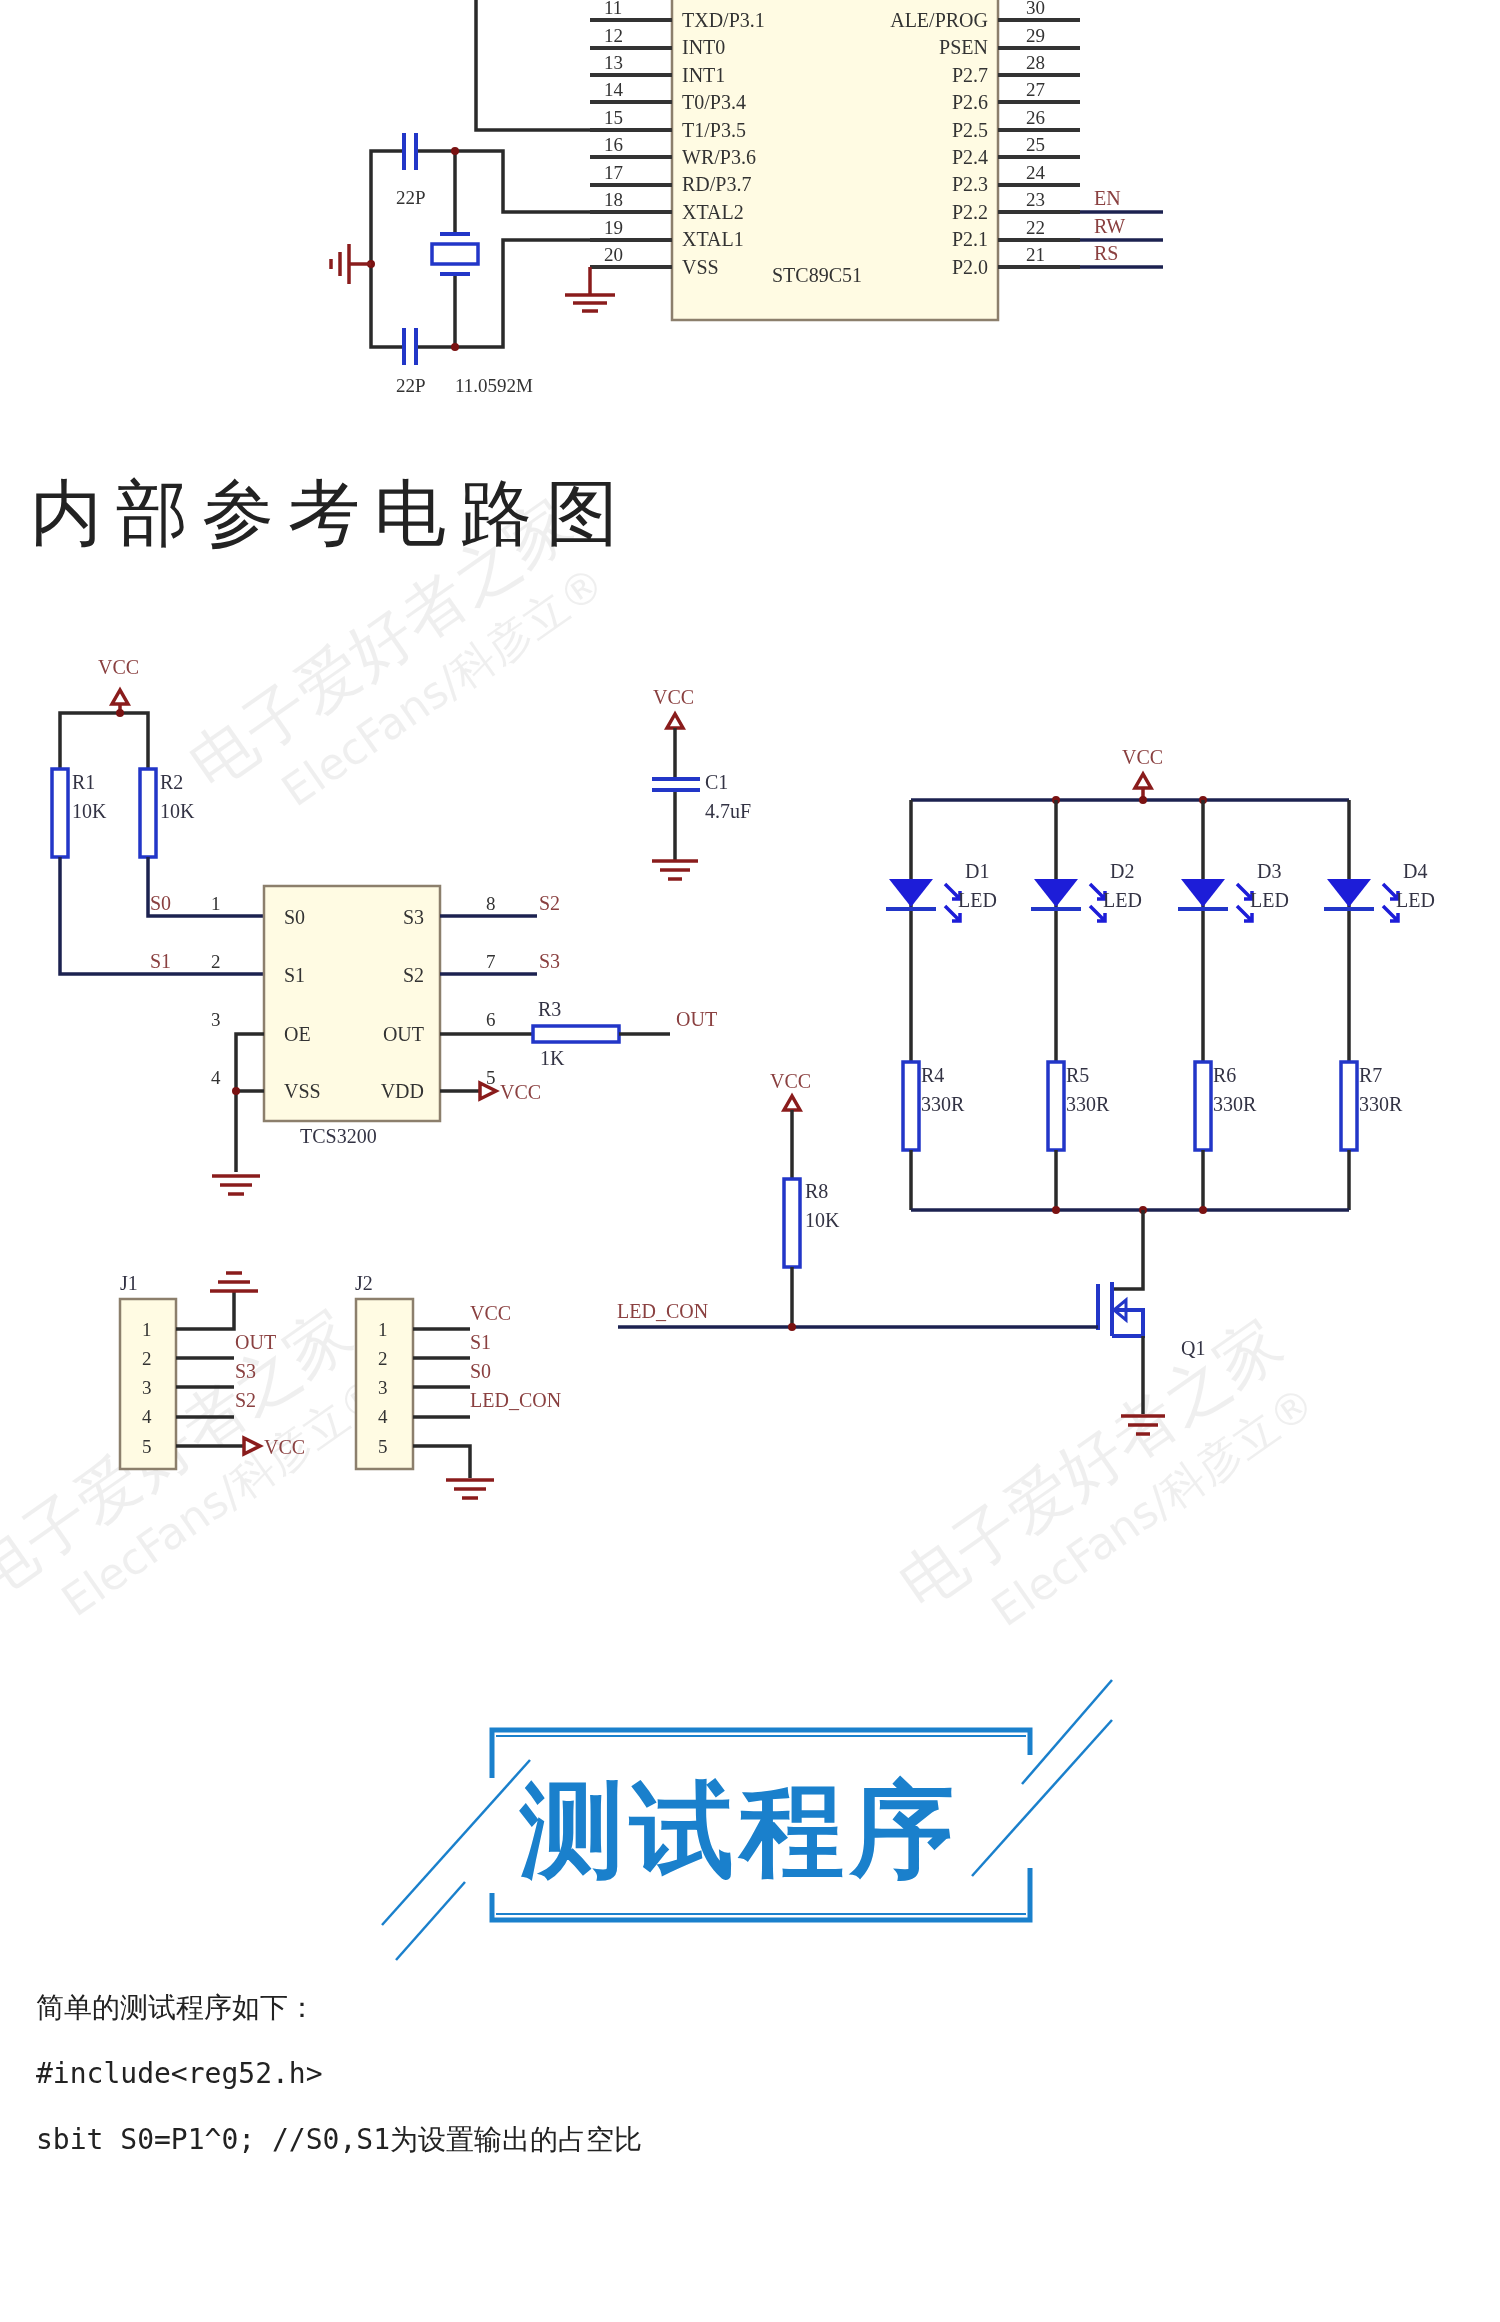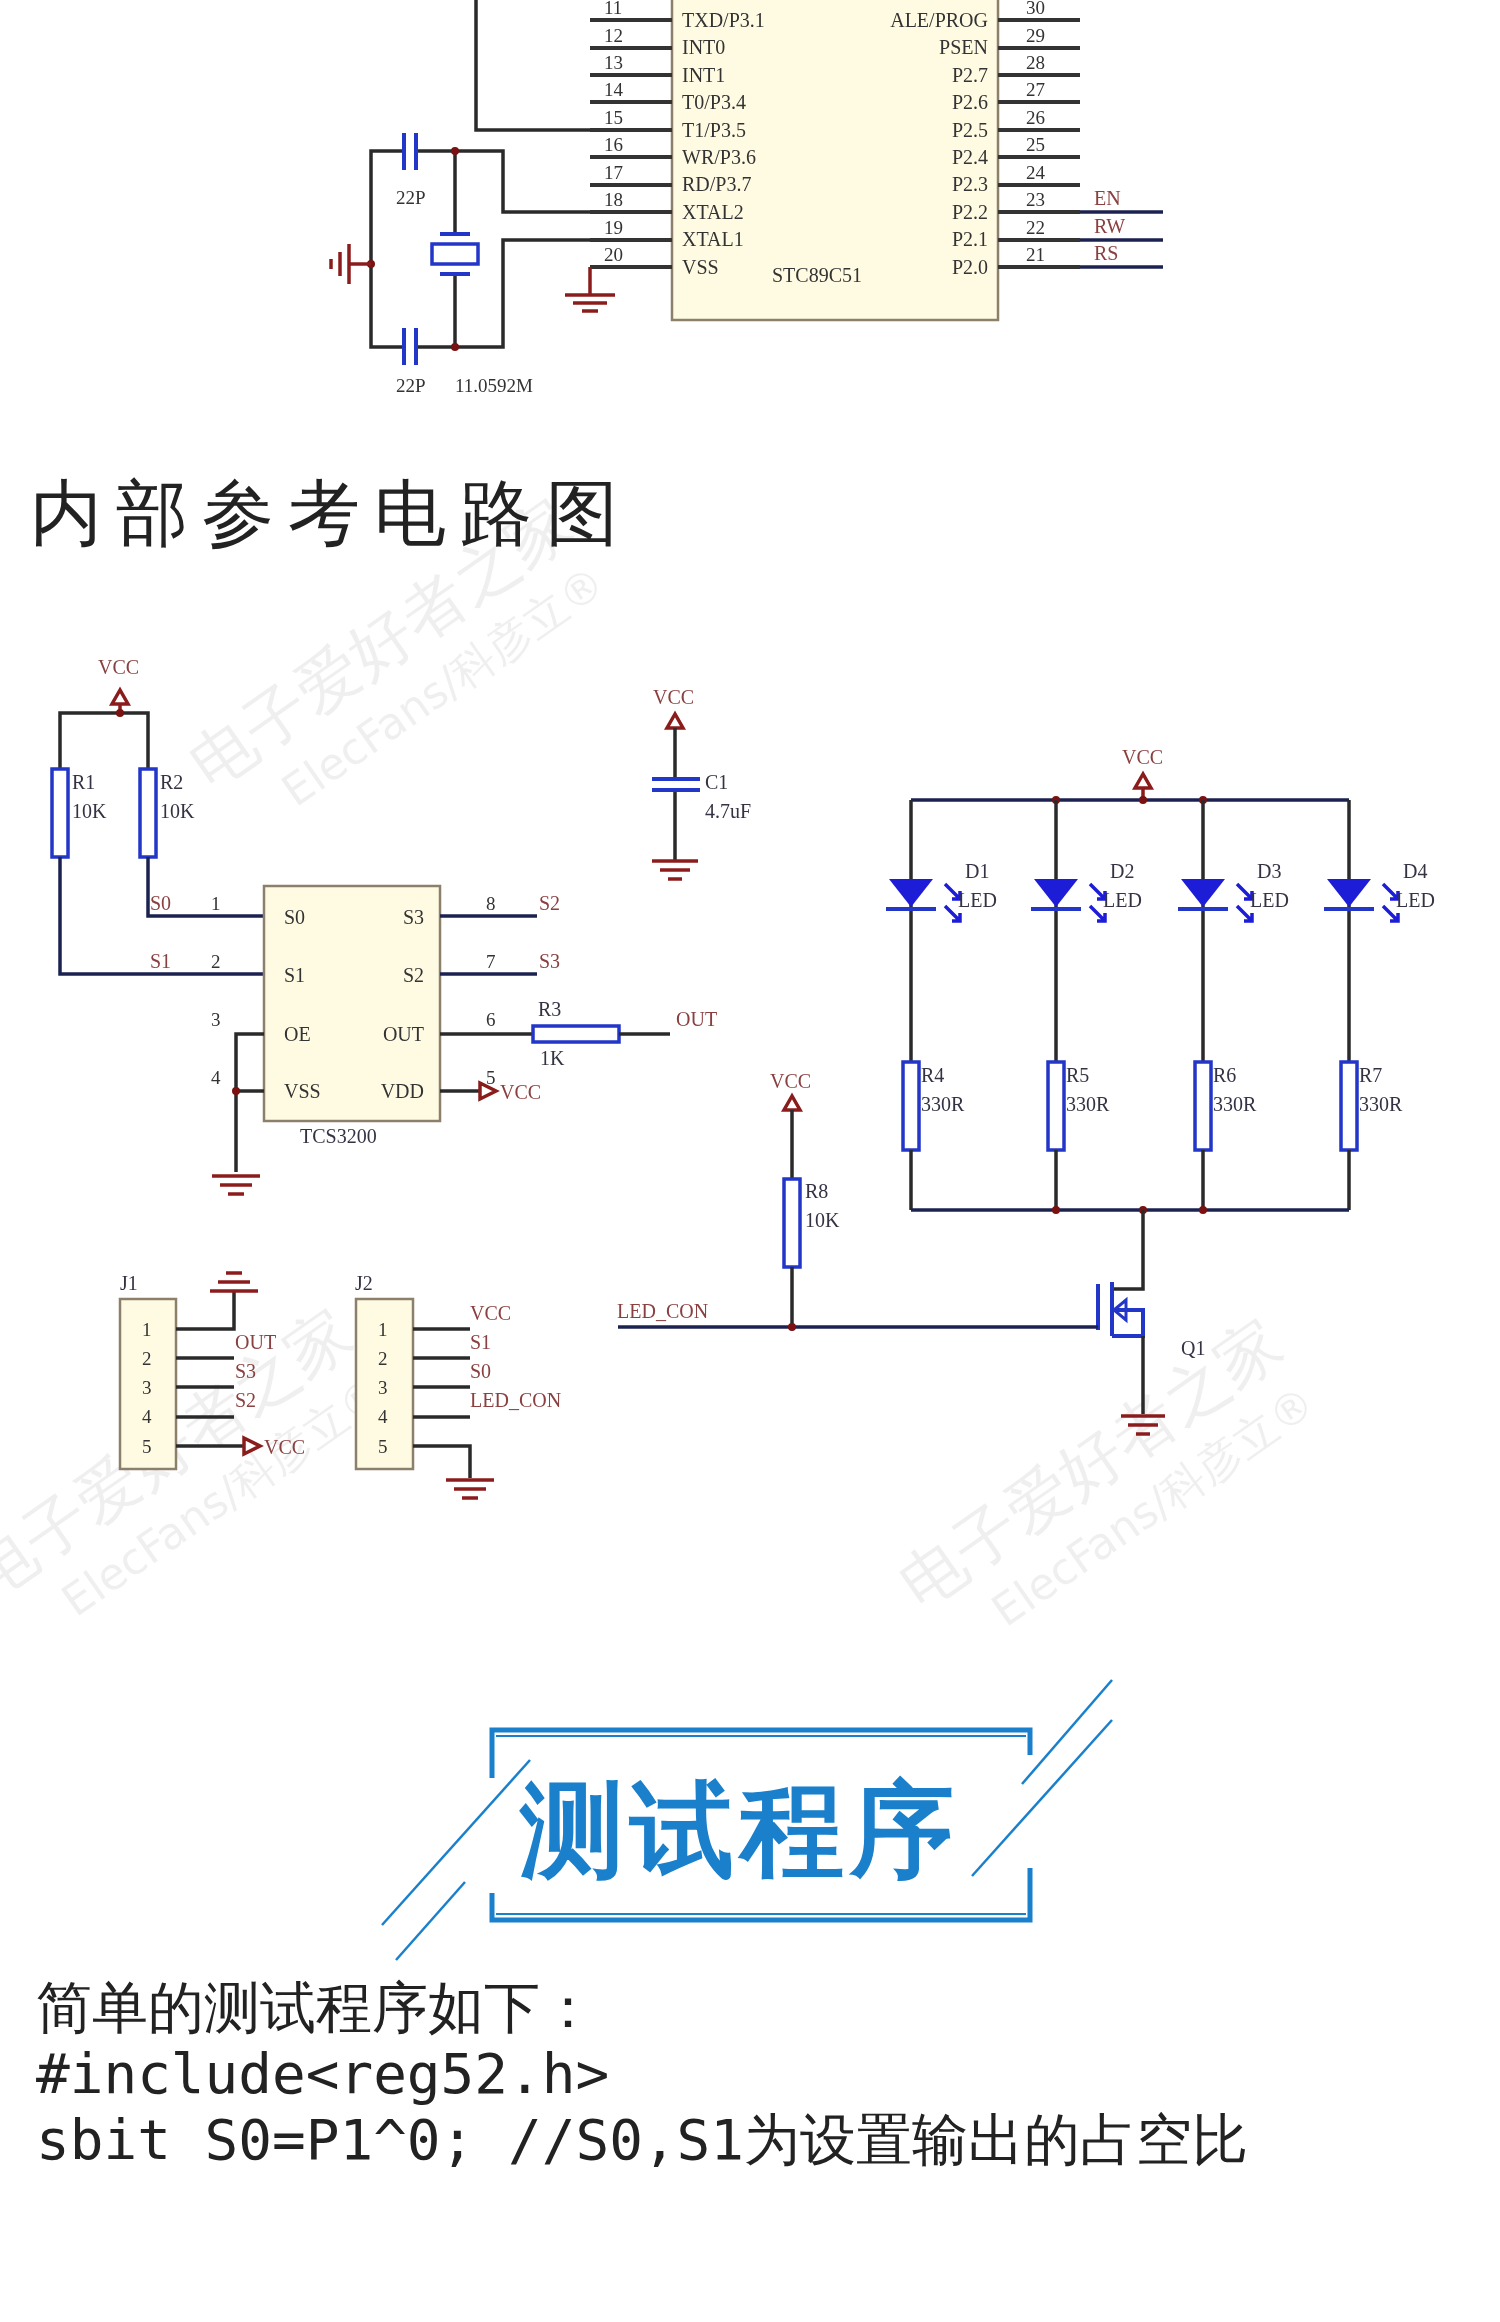--- a/index.html
+++ b/index.html
@@ -14,21 +14,21 @@
   .dot{fill:#7a1212;}
   .chip{fill:#fffbe3;stroke:#8c7f6c;stroke-width:2.5;}
   .t{font-family:"Liberation Serif",serif;fill:#333;}
   .pn{font-size:19px;fill:#333;}
   .pl{font-size:20px;fill:#333;}
   .net{font-size:20px;fill:#8a4040;}
   .ref{font-size:20px;fill:#334;}
   .wm{font-family:"DejaVu Sans",sans-serif;fill:#000;opacity:0.06;}
   .heading{position:absolute;left:30px;top:466px;font-family:"DejaVu Sans",sans-serif;font-size:72px;letter-spacing:14px;color:#222;margin:0;font-weight:normal;}
   .banner-title{position:absolute;left:520px;top:1762px;font-family:"DejaVu Sans",sans-serif;font-size:104px;color:#1a80cc;letter-spacing:6px;margin:0;font-weight:bold;}
-  .code{position:absolute;left:36px;top:1975px;margin:0;font-family:"DejaVu Sans Mono",monospace;font-size:56px;line-height:66px;color:#222;}
+  .code{position:absolute;left:36px;top:1975px;margin:0;font-family:"DejaVu Sans Mono",monospace;font-size:28px;line-height:66px;color:#222;}
   .code div{white-space:pre;}
 </style>
 </head>
 <body>
 
 <svg id="sch" width="1500" height="2322" viewBox="0 0 1500 2322">
 
   <g transform="translate(210,790) rotate(-35)">
     <text class="wm" font-size="64">电子爱好者之家</text>
     <text class="wm" font-size="44" x="60" y="64">ElecFans/科彦立®</text>

